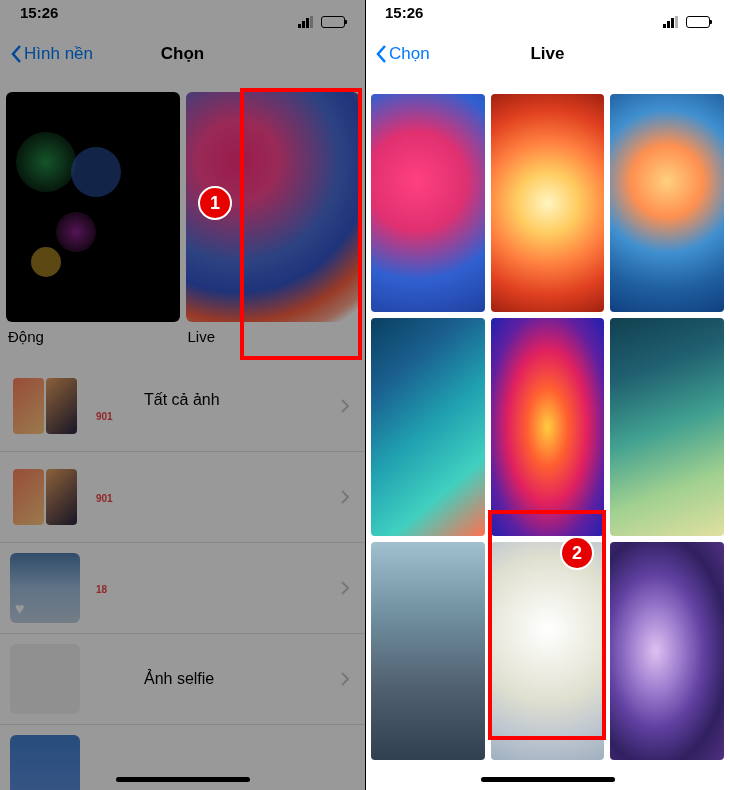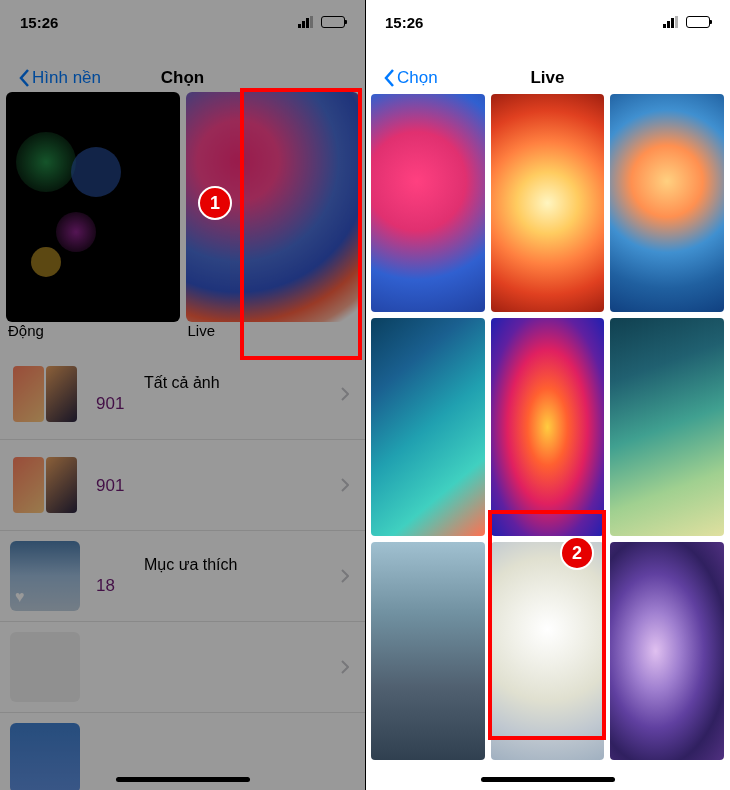--- a/index.html
+++ b/index.html
@@ -26,22 +26,21 @@
       top: 0;
       width: 1px;
       height: 100%;
       background: #000;
       z-index: 100;
     }
     .status-bar {
       height: 44px;
       display: flex;
       justify-content: space-between;
-      align-items: center;
-      padding: 12px 20px;
+      padding: 4px 20px;
       font-size: 15px;
       font-weight: 600;
       color: #000;
     }
     .status-right {
       display: flex;
       align-items: center;
       gap: 5px;
     }
     .signal-icon {
@@ -74,23 +73,23 @@
     }
     .battery-fill {
       width: 50%;
       height: 100%;
       background: #000;
       border-radius: 1px;
     }
     .nav-bar {
       height: 44px;
       display: flex;
-      align-items: flex-end;
-      position: relative;
-      padding: 0 18px;
+      align-items: flex-start;
+      position: relative;
+      padding: 0 10px;
     }
     .back-button {
       display: flex;
       align-items: center;
       color: #007AFF;
       font-size: 17px;
       gap: 2px;
     }
     .back-chevron {
       width: 12px;
@@ -118,21 +117,21 @@
     .category-thumb {
       width: 100%;
       height: 230px;
       border-radius: 6px;
       overflow: hidden;
       position: relative;
     }
     .category-label {
       font-size: 15px;
       color: #000;
-      padding: 0 2px;
+      padding: 6px 2px;
     }
     .highlight-box-1 {
       position: absolute;
       border: 4px solid #ff0000;
       top: 88px;
       left: 240px;
       width: 122px;
       height: 272px;
       z-index: 50;
       pointer-events: none;
@@ -184,23 +183,24 @@
     }
     .album-info {
       flex: 1;
     }
     .album-name {
       font-size: 16px;
       color: #000;
       margin-left: 48px;
     }
     .album-count {
-      font-size: 17px;
-      color: #701a75;
+      font-size: 10px;
+      color: #ef4444;
       margin-top: 2px;
+      font-weight: bold;
     }
     .chevron-right {
       width: 8px;
       height: 14px;
       color: #c7c7cc;
     }
     .home-indicator {
       position: absolute;
       bottom: 8px;
       left: 50%;
@@ -356,30 +356,30 @@
       </div>
       <svg class="chevron-right" viewBox="0 0 8 14" fill="none" stroke="#c7c7cc" stroke-width="2">
           <path d="M1 1 L7 7 L1 13"></path>
         </svg>
     </div>
     <div class="album-row">
       <div class="album-thumb thumb-fav">
           <span class="heart">♥</span>
         </div>
       <div class="album-info">
-        <div class="album-name">Mục ưa thích</div>
         <div class="album-count">18</div>
       </div>
       <svg class="chevron-right" viewBox="0 0 8 14" fill="none" stroke="#c7c7cc" stroke-width="2">
           <path d="M1 1 L7 7 L1 13"></path>
         </svg>
     </div>
     <div class="album-row">
       <div class="album-thumb thumb-selfie"></div>
       <div class="album-info">
+        <div class="album-name">Ảnh selfie</div>
       </div>
       <svg class="chevron-right" viewBox="0 0 8 14" fill="none" stroke="#c7c7cc" stroke-width="2">
           <path d="M1 1 L7 7 L1 13"></path>
         </svg>
     </div>
     <div class="album-row" style="padding-bottom:0">
       <div class="album-thumb thumb-liveph"></div>
     </div>
   </div>
 

